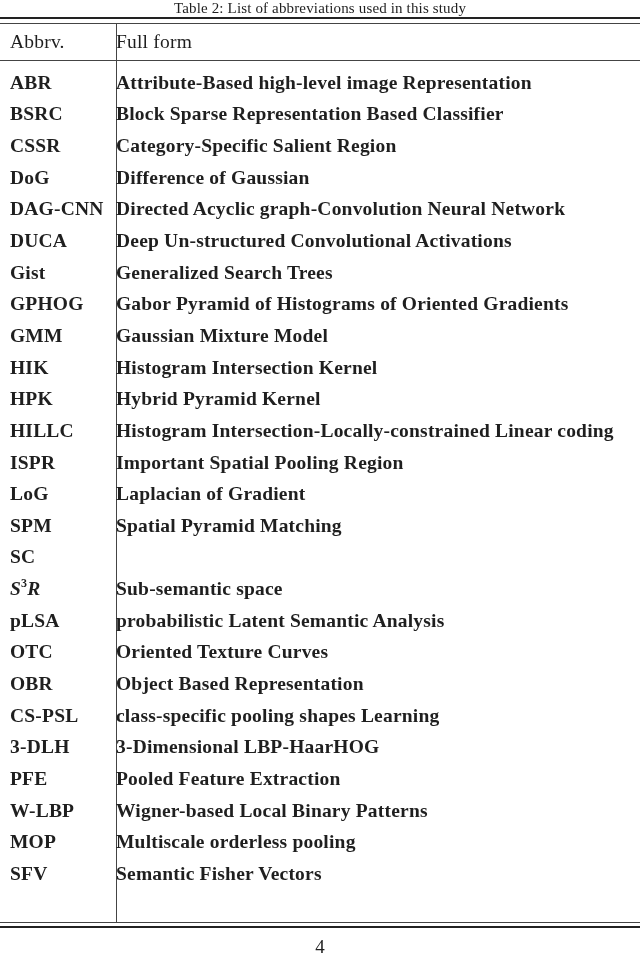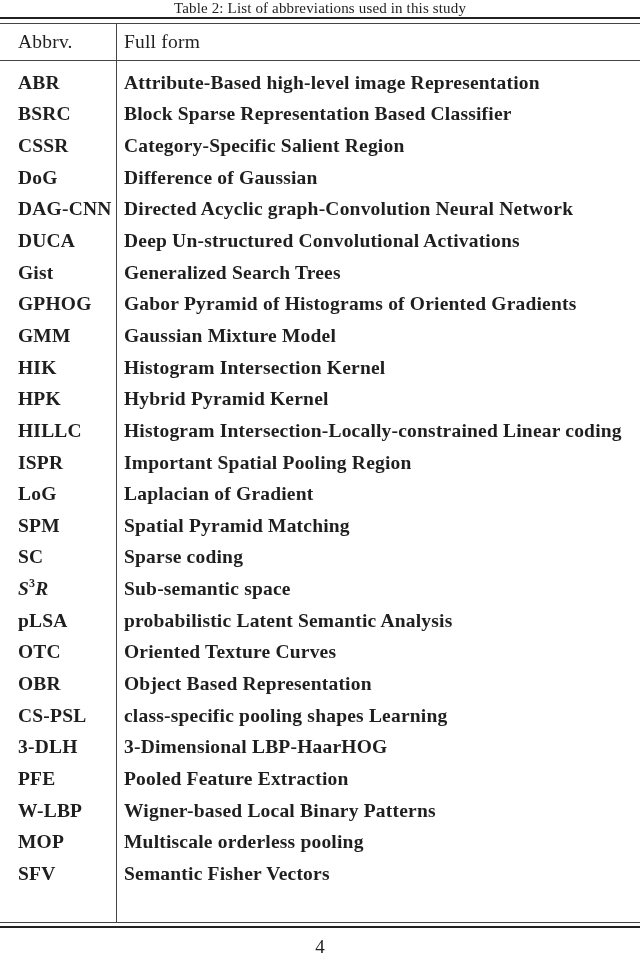--- a/index.html
+++ b/index.html
@@ -51,21 +51,21 @@
       font-size: 19.5px;
       letter-spacing: 0.2px;
       white-space: nowrap;
     }
     .header-row {
       top: 24px;
       height: 36px;
     }
     .cell-abbr {
       width: 106px;
-      padding-left: 18px;
+      padding-left: 10px;
       box-sizing: content-box;
     }
     .cell-full {
     }
     .body-rows {
       position: absolute;
       left: 0;
       top: 67px;
       width: 640px;
       font-weight: bold;
@@ -164,21 +164,20 @@
   <div class="row">
       <div class="cell-abbr">LoG</div>
       <div class="cell-full">Laplacian of Gradient</div>
     </div>
   <div class="row">
       <div class="cell-abbr">SPM</div>
       <div class="cell-full">Spatial Pyramid Matching</div>
     </div>
   <div class="row">
       <div class="cell-abbr">SC</div>
-      <div class="cell-full">Sparse coding</div>
     </div>
   <div class="row">
     <div class="cell-abbr math"><span>S</span><sup>3</sup><span>R</span></div>
     <div class="cell-full">Sub-semantic space</div>
   </div>
   <div class="row">
       <div class="cell-abbr">pLSA</div>
       <div class="cell-full">probabilistic Latent Semantic Analysis</div>
     </div>
   <div class="row">

